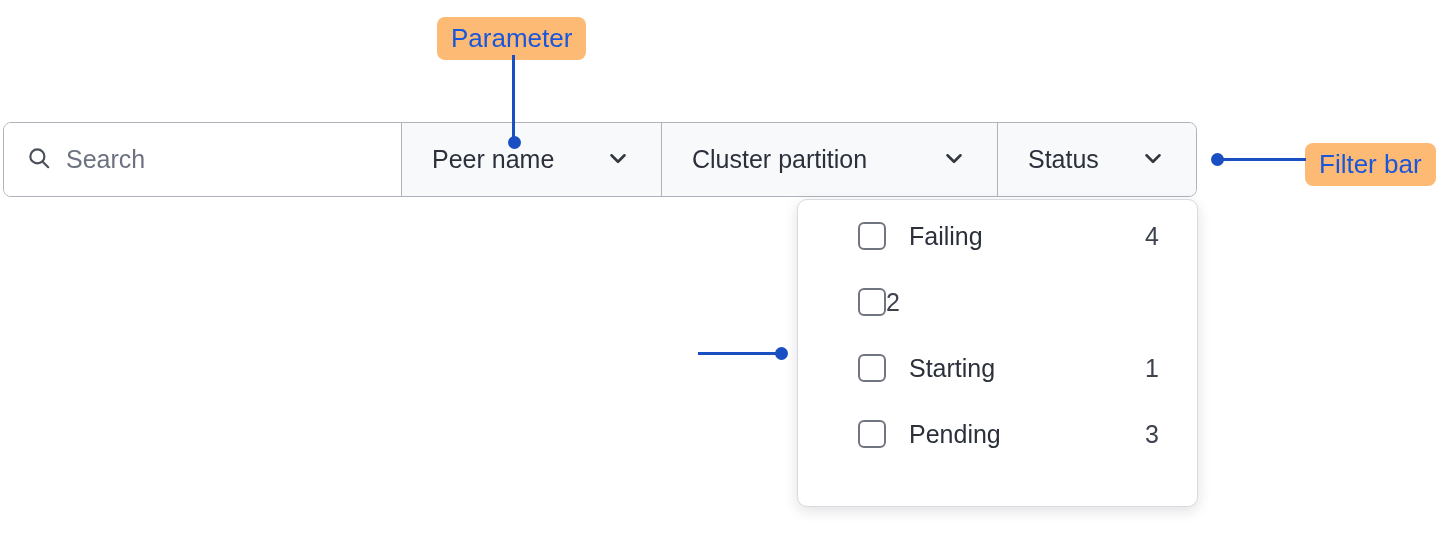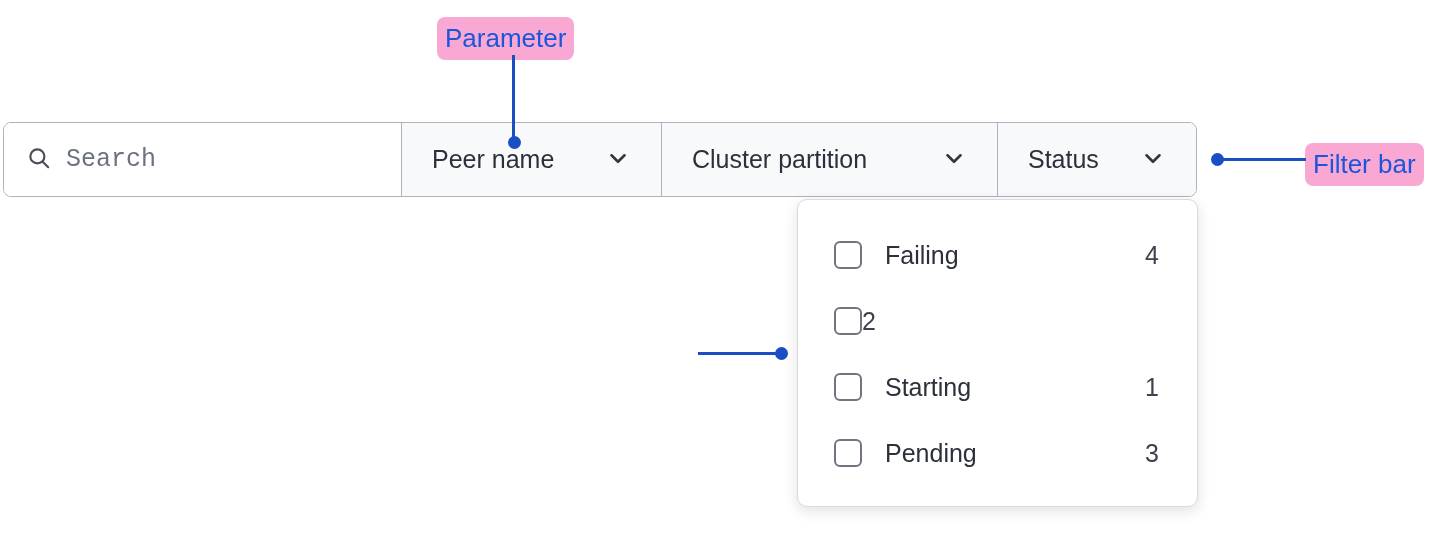--- a/index.html
+++ b/index.html
@@ -38,21 +38,21 @@
     align-items: center;
     gap: 14px;
     padding: 0 22px;
     border-right: 1px solid #b0b3bb;
   }
   .search-icon { flex: 0 0 auto; display: block; }
   .search-input {
     border: none;
     outline: none;
     background: transparent;
-    font-family: Liberation Mono, monospace;
+    font-family: Liberation Sans, sans-serif;
     font-size: 25px;
     color: #6d28d9;
     width: 100%;
     padding: 0;
   }
   .search-input::placeholder { color: #6c7280; }
 
   .filter-cell {
     display: flex;
     align-items: center;
@@ -78,24 +78,25 @@
     width: 401px;
     height: 308px;
     background: #ffffff;
     border: 1px solid #d7dade;
     border-radius: 10px;
     box-shadow: 0 4px 14px rgba(20,25,40,0.13);
     padding: 22px 0 22px 0;
   }
   .option-row {
     display: flex;
-    align-items: center;
+    align-items: flex-start;
     height: 66px;
     padding: 0 38px 0 36px;
     cursor: pointer;
+    margin-left: 24px;
   }
   .checkbox {
     width: 28px; height: 28px;
     border: 2px solid #70757f;
     border-radius: 6px;
     background: #fff;
     flex: 0 0 auto;
   }
   .option-label {
     margin-left: 23px;
@@ -105,25 +106,25 @@
     white-space: nowrap;
   }
   .option-count {
     font-size: 25px;
     color: #3d424d;
   }
 
   
   .annot-pill {
     position: absolute;
-    background: #f9a8d4;
+    background: #fdba74;
     color: #1a56db;
     font-size: 26px;
     border-radius: 8px;
-    padding: 5px 8px;
+    padding: 5px 14px;
     white-space: nowrap;
     line-height: 1.25;
   }
   .annot-line {
     position: absolute;
     background: #1a4fc4;
   }
   .annot-dot {
     position: absolute;
     width: 13px; height: 13px;

